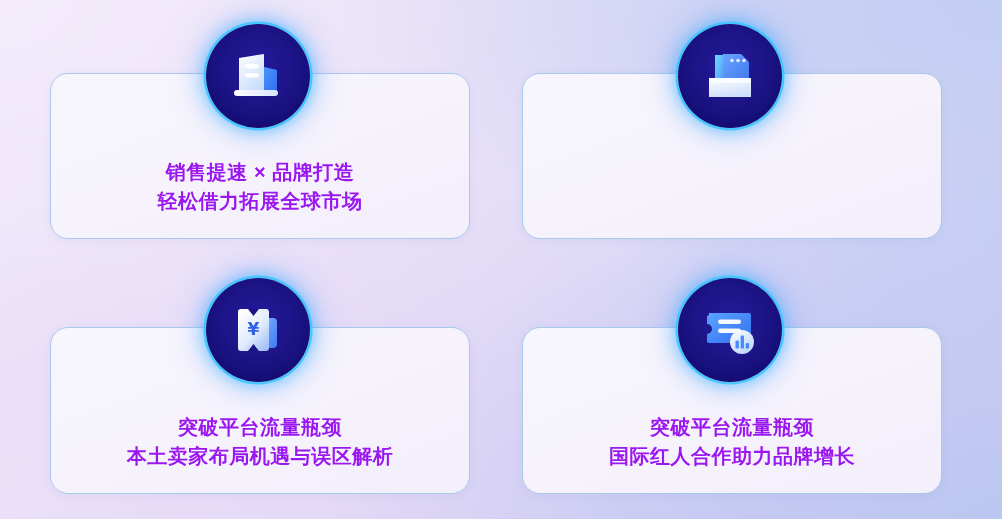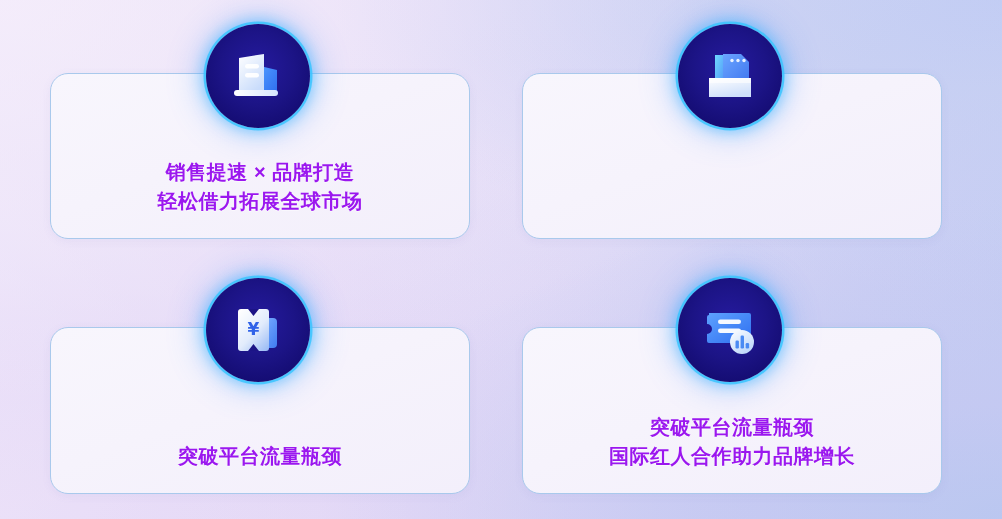--- a/index.html
+++ b/index.html
@@ -166,20 +166,21 @@
         <circle cx="39" cy="15.5" r="1.7" fill="#eaf3ff"></circle>
         <circle cx="45" cy="15.5" r="1.7" fill="#eaf3ff"></circle>
         <path d="M10 33 L52 33 L52 52 L10 52 Z" fill="url(#g2c)"></path>
         <path d="M10 33 L52 33 L52 38 L10 38 Z" fill="#ffffff" opacity="0.6"></path>
       </svg>
     </div>
 
     <div class="card c3">
       <div class="card-text">
         <span class="line">突破平台流量瓶颈</span>
+        <span class="line">本土卖家布局机遇与误区解析</span>
       </div>
     </div>
 
     <div class="icon-badge b3">
       <svg width="62" height="62" viewBox="0 0 62 62">
         <defs>
           <linearGradient id="g3a" x1="0" y1="0" x2="1" y2="1">
             <stop offset="0" stop-color="#82b4ff"></stop>
               <stop offset="1" stop-color="#3f7bf2"></stop>
           </linearGradient>

